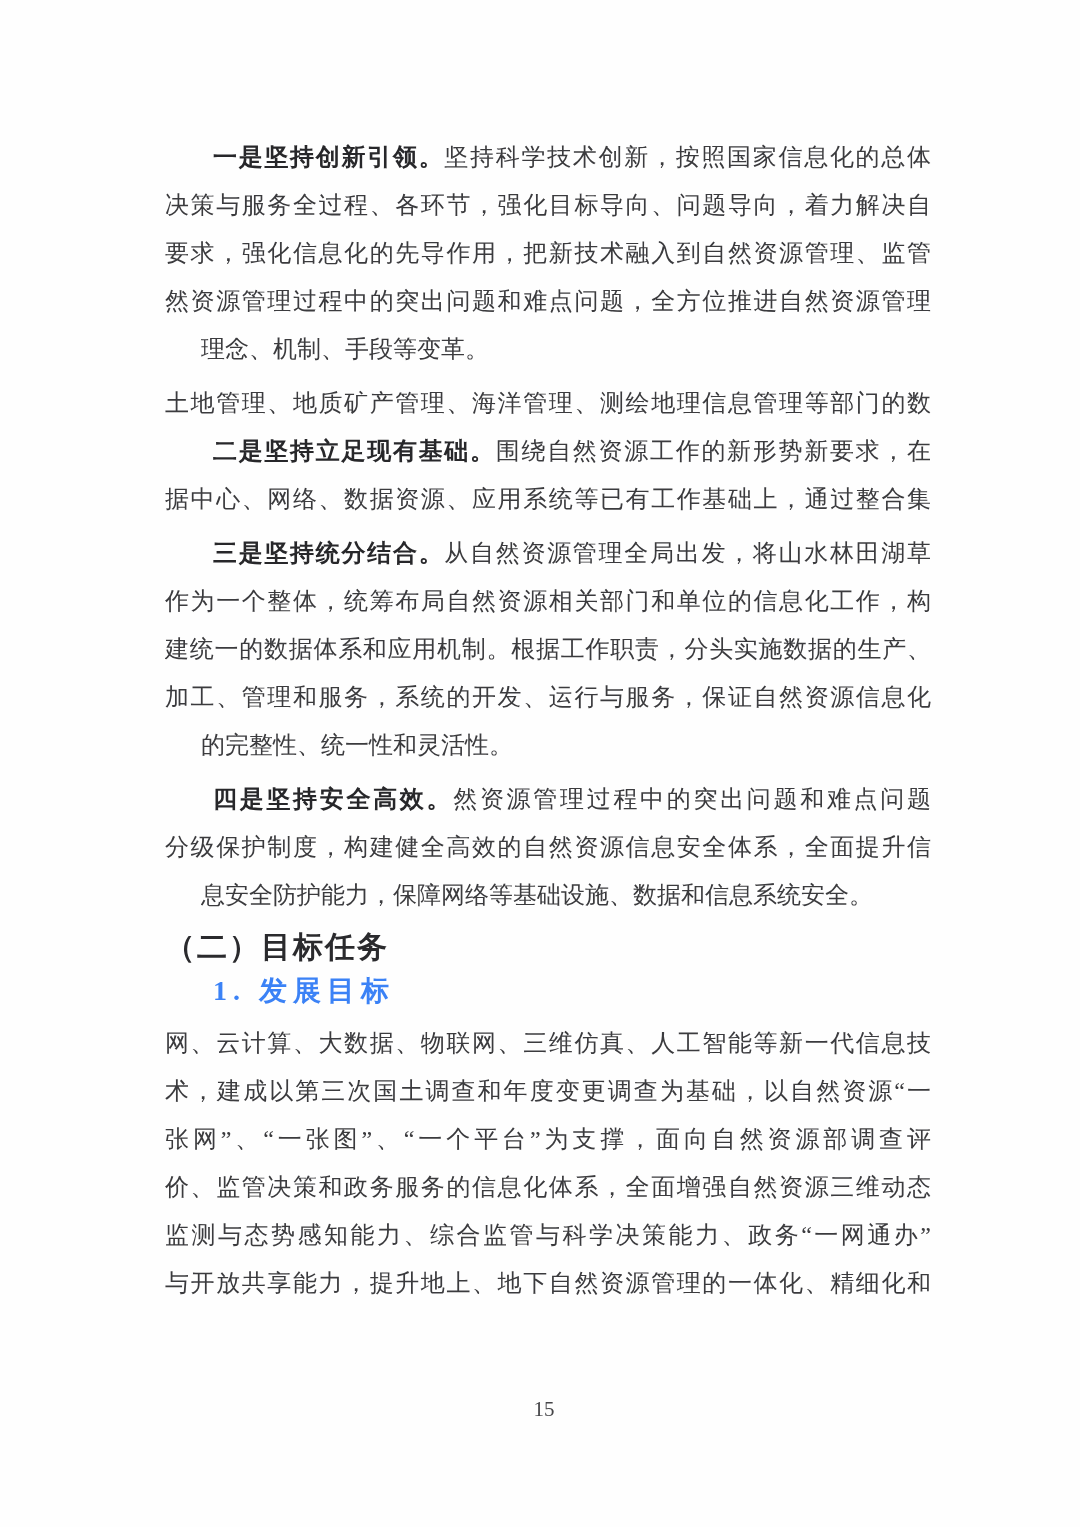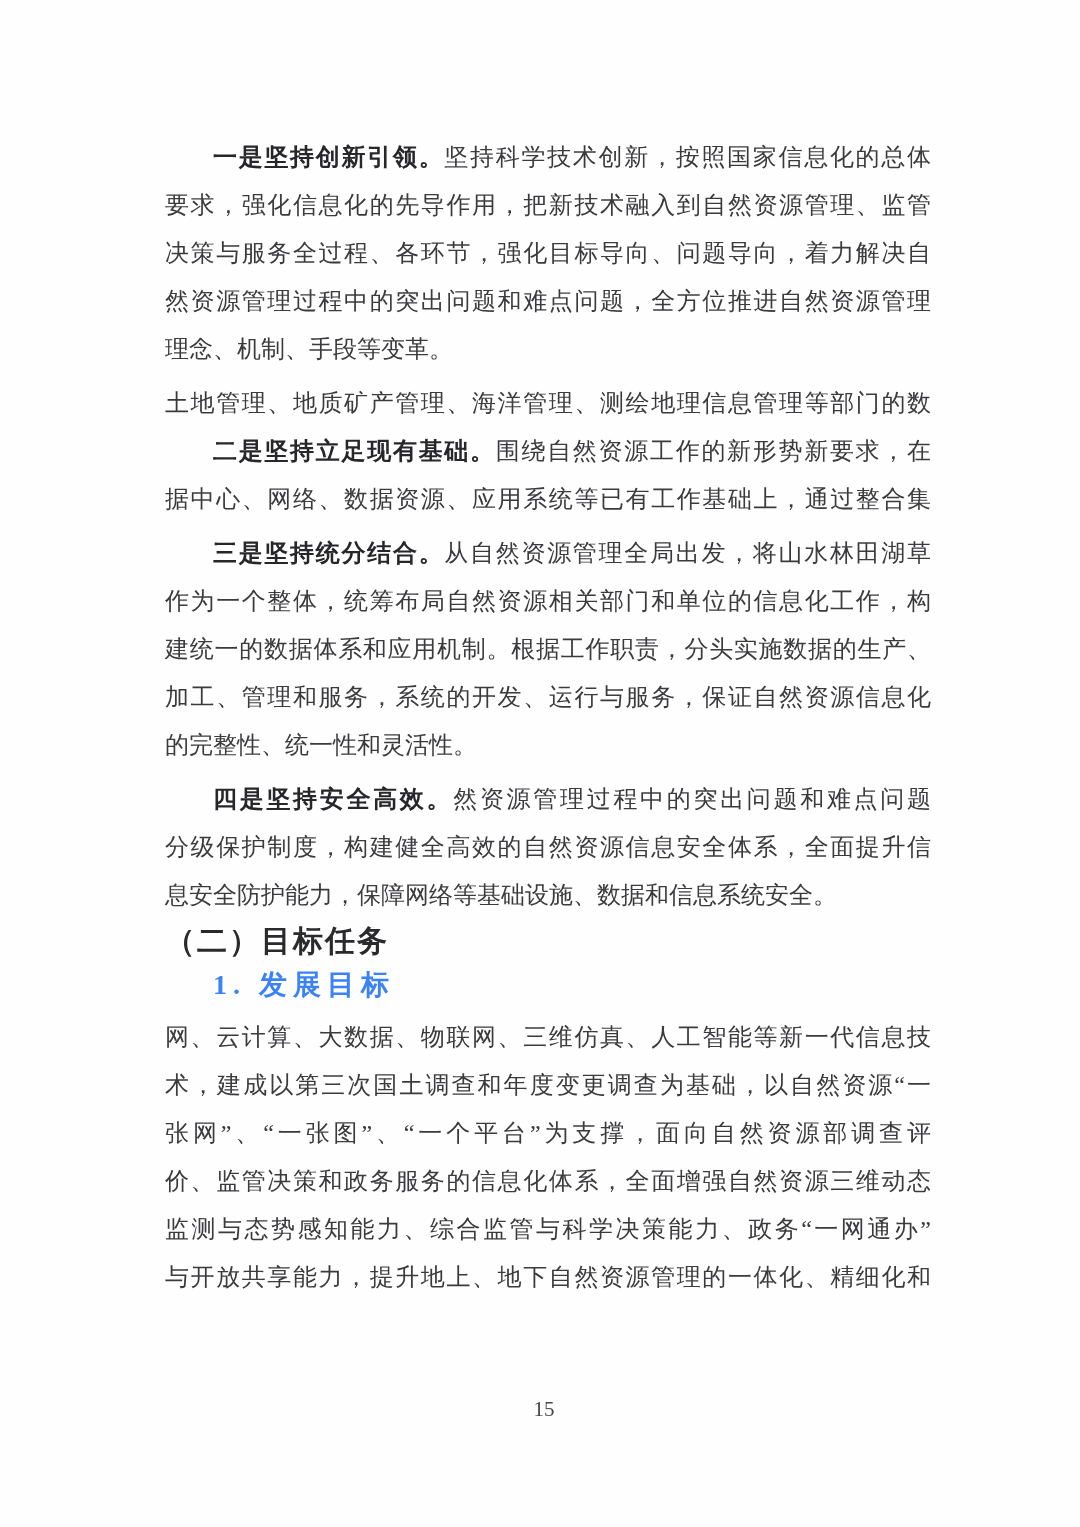--- a/index.html
+++ b/index.html
@@ -34,28 +34,30 @@
     text-align: justify;
     text-align-last: justify;
     text-justify: inter-character;
     white-space: nowrap;
     overflow: hidden;
   }
   .line.indent { text-indent: 48px; }
   .line.last {
     text-align: right;
     text-align-last: left;
+    margin-left: 36px;
   }
   .lead {
     font-weight: 700;
     color: #27272a;
     font-family: "Liberation Sans", "DejaVu Sans", sans-serif;
     margin-top: 48px;
   }
   .heading2 {
+    margin-top: 6px;
     font-size: 30px;
     line-height: 44px;
     height: 44px;
     font-weight: 700;
     letter-spacing: 2px;
     color: #2a2a2d;
     font-family: "Liberation Sans", "DejaVu Sans", sans-serif;
   }
   .heading3 {
     font-size: 28px;
@@ -79,22 +81,22 @@
     font-family: "Liberation Serif", "DejaVu Serif", serif;
   }
 </style>
 </head>
 <body>
 
 <div class="page">
   <div class="content">
       <div class="para">
         <div class="line indent"><span class="lead">一是坚持创新引领。</span><span>坚持科学技术创新，按照国家信息化的总体</span></div>
+        <div class="line"><span>决策与服务全过程、各环节，强化目标导向、问题导向，着力解决自</span></div>
         <div class="line"><span>要求，强化信息化的先导作用，把新技术融入到自然资源管理、监管</span></div>
-        <div class="line"><span>决策与服务全过程、各环节，强化目标导向、问题导向，着力解决自</span></div>
         <div class="line"><span>然资源管理过程中的突出问题和难点问题，全方位推进自然资源管理</span></div>
         <div class="line last"><span>理念、机制、手段等变革。</span></div>
       </div>
       <div class="para">
         <div class="line"><span>土地管理、地质矿产管理、海洋管理、测绘地理信息管理等部门的数</span></div>
         <div class="line indent"><span class="lead">二是坚持立足现有基础。</span><span>围绕自然资源工作的新形势新要求，在</span></div>
         <div class="line"><span>据中心、网络、数据资源、应用系统等已有工作基础上，通过整合集</span></div>
       </div>
       <div class="para">
         <div class="line indent"><span class="lead">三是坚持统分结合。</span><span>从自然资源管理全局出发，将山水林田湖草</span></div>

